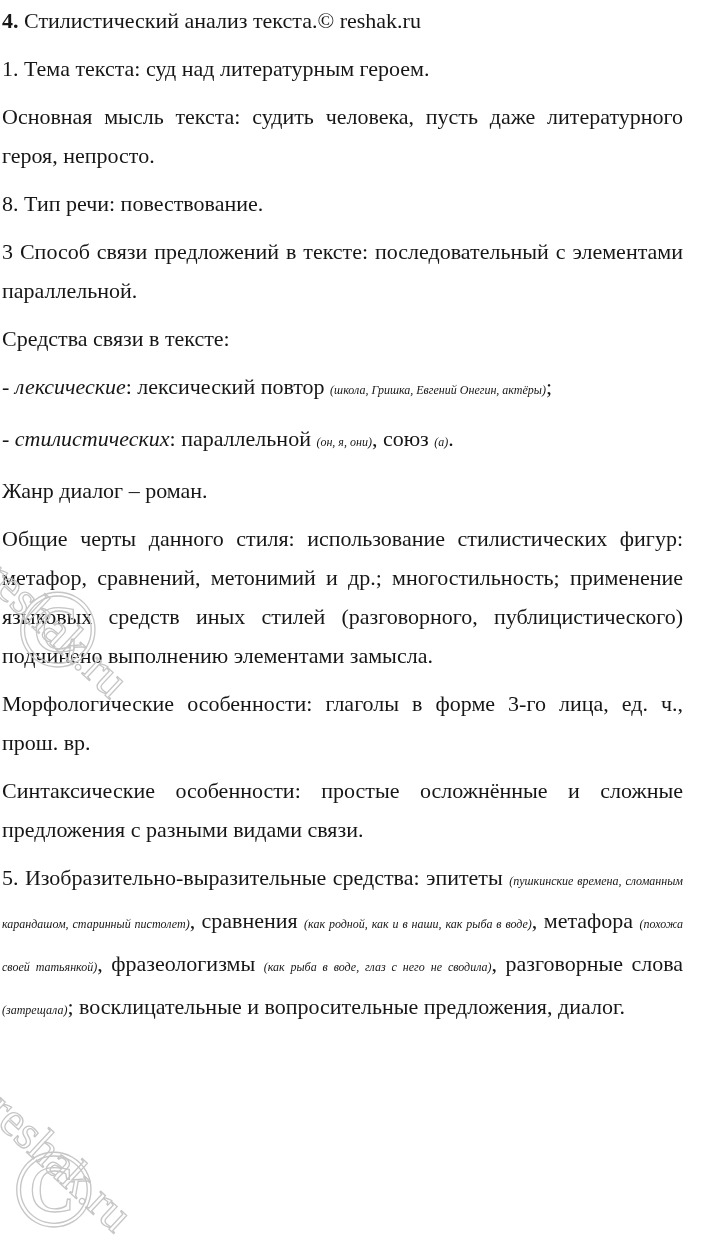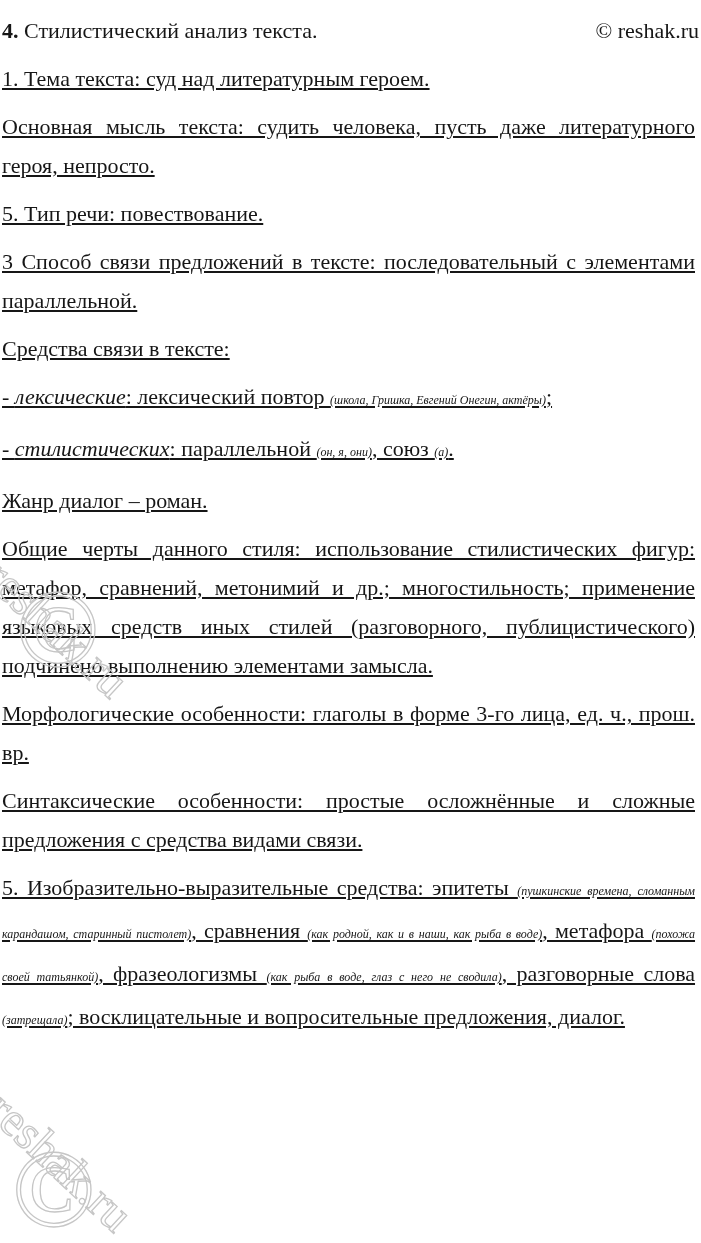--- a/index.html
+++ b/index.html
@@ -15,29 +15,28 @@
     background: #ffffff;
     box-sizing: border-box;
     padding: 1px 2px 0 2px;
     font-family: "Liberation Serif", "DejaVu Serif", serif;
     font-size: 22px;
     line-height: 39px;
     color: #161616;
   }
   .header-row {
     display: flex;
-    justify-content: space-between;
+    justify-content: flex-start;
     align-items: baseline;
-    margin: 10px 0 9px 0;
+    margin: 0 0 9px 0;
   }
   .task-number { font-weight: bold; }
   .para {
-    margin: 0 4px 9px 0;
+    margin: 0 16px 9px 0;
     text-align: justify;
-    text-decoration: underline;
   }
   .seg-normal { font-style: normal; }
   .seg-italic { font-style: italic; }
   .seg-example { font-style: italic; font-size: 12px; }
   
   .watermark {
     position: absolute;
     width: 190px;
     height: 180px;
     pointer-events: none;
@@ -80,29 +79,29 @@
     <span>
       <span class="task-number">4.</span>
       <span>Стилистический анализ текста.</span>
     </span>
     <span>© reshak.ru</span>
   </div>
 
   <div id="doc-body">
       <p class="para"><span class="seg-normal">1. Тема текста: суд над литературным героем.</span></p>
       <p class="para"><span class="seg-normal">Основная мысль текста: судить человека, пусть даже литературного героя, непросто.</span></p>
-      <p class="para"><span class="seg-normal">5. Тип речи: повествование.</span></p>
+      <p class="para"><span class="seg-normal">8. Тип речи: повествование.</span></p>
       <p class="para"><span class="seg-normal">3 Способ связи предложений в тексте: последовательный с элементами параллельной.</span></p>
       <p class="para"><span class="seg-normal">Средства связи в тексте:</span></p>
       <p class="para"><span class="seg-normal">- </span><span class="seg-italic">лексические</span><span class="seg-normal">: лексический повтор </span><span class="seg-example">(школа, Гришка, Евгений Онегин, актёры)</span><span class="seg-normal">;</span></p>
       <p class="para"><span class="seg-normal">- </span><span class="seg-italic">стилистических</span><span class="seg-normal">: параллельной </span><span class="seg-example">(он, я, они)</span><span class="seg-normal">, союз </span><span class="seg-example">(а)</span><span class="seg-normal">.</span></p>
       <p class="para"><span class="seg-normal">Жанр диалог – роман.</span></p>
       <p class="para"><span class="seg-normal">Общие черты данного стиля: использование стилистических фигур: метафор, сравнений, метонимий и др.; многостильность; применение языковых средств иных стилей (разговорного, публицистического) подчинено выполнению элементами замысла.</span></p>
       <p class="para"><span class="seg-normal">Морфологические особенности: глаголы в форме 3-го лица, ед. ч., прош. вр.</span></p>
-      <p class="para"><span class="seg-normal">Синтаксические особенности: простые осложнённые и сложные предложения с средства видами связи.</span></p>
+      <p class="para"><span class="seg-normal">Синтаксические особенности: простые осложнённые и сложные предложения с разными видами связи.</span></p>
       <p class="para"><span class="seg-normal">5. Изобразительно-выразительные средства: эпитеты </span><span class="seg-example">(пушкинские времена, сломанным карандашом, старинный пистолет)</span><span class="seg-normal">, сравнения </span><span class="seg-example">(как родной, как и в наши, как рыба в воде)</span><span class="seg-normal">, метафора </span><span class="seg-example">(похожа своей татьянкой)</span><span class="seg-normal">, фразеологизмы </span><span class="seg-example">(как рыба в воде, глаз с него не сводила)</span><span class="seg-normal">, разговорные слова </span><span class="seg-example">(затрещала)</span><span class="seg-normal">; восклицательные и вопросительные предложения, диалог.</span></p>
     </div>
 
   <div class="watermark wm1" aria-hidden="true">
     <span class="wm-text">reshak.ru</span>
     <span class="wm-c">©</span>
   </div>
 
   <div class="watermark wm2" aria-hidden="true">
     <span class="wm-text">reshak.ru</span>

